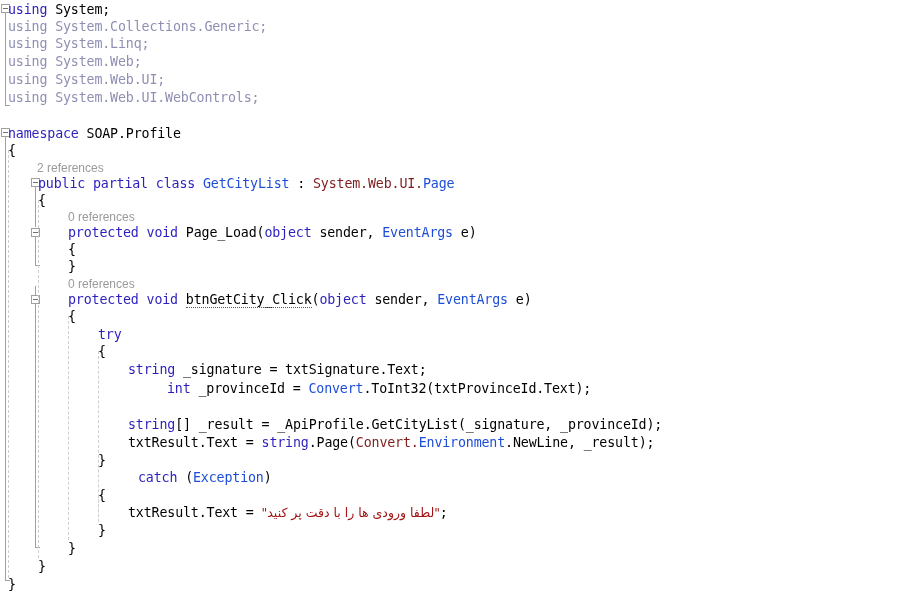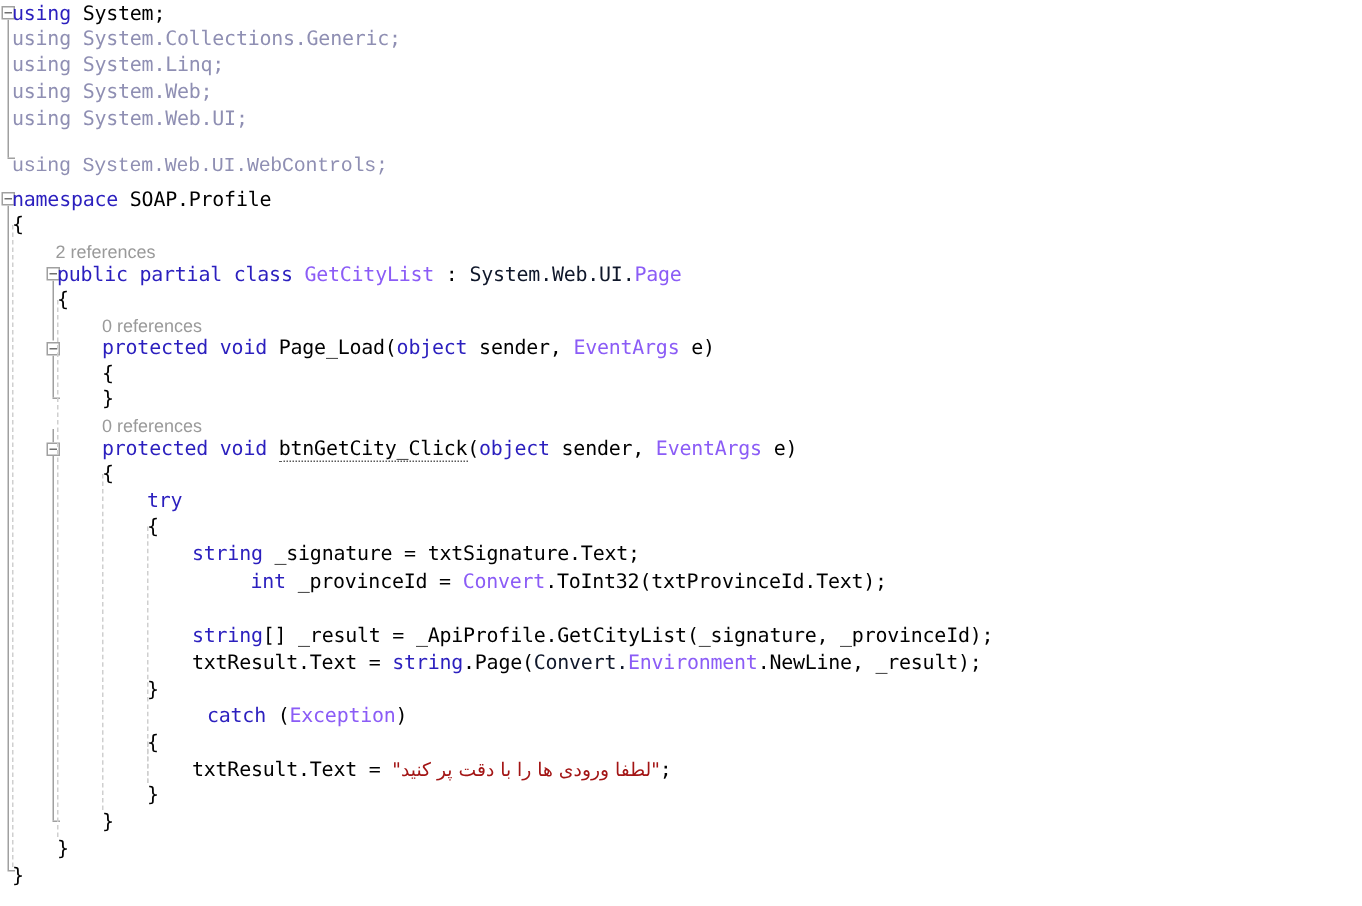--- a/index.html
+++ b/index.html
@@ -47,23 +47,23 @@
     height: 15px;
     line-height: 15px;
     white-space: pre;
     font-family: "Liberation Sans", "DejaVu Sans", sans-serif;
     font-size: 12px;
     color: #9a9a9a;
   }
 
   
   .kw   { color: #2b1fbe; }            
-  .typ  { color: #8b5cf6; }            
+  .typ  { color: #1d4ed8; }            
   .dim  { color: #8f8fb3; }            
-  .ns   { color: #0f172a; }            
+  .ns   { color: #7f1d1d; }            
   .str  { color: #a31515; }            
   .pun  { color: #000000; }
   .id   { color: #000000; }
 
   .rtl {
     direction: rtl;
     unicode-bidi: embed;
     font-family: "DejaVu Sans", "Liberation Sans", sans-serif;
     font-size: 12.5px;
   }
@@ -153,21 +153,21 @@
       <div class="codelens" style="left: 68px; top: 210px;">0 references</div>
       <div class="codelens" style="left: 68px; top: 277px;">0 references</div>
     </div>
 
   <div class="code-layer" id="code-layer">
       <div class="line" style="left: 8px; top: 1px;"><span class="kw">using</span><span class="id"> System;</span></div>
       <div class="line" style="left: 8px; top: 18px;"><span class="dim">using System.Collections.Generic;</span></div>
       <div class="line" style="left: 8px; top: 35px;"><span class="dim">using System.Linq;</span></div>
       <div class="line" style="left: 8px; top: 53px;"><span class="dim">using System.Web;</span></div>
       <div class="line" style="left: 8px; top: 71px;"><span class="dim">using System.Web.UI;</span></div>
-      <div class="line" style="left: 8px; top: 102px; font-family: Liberation Mono, monospace;"><span class="dim">using System.Web.UI.WebControls;</span></div>
+      <div class="line" style="left: 8px; top: 89px;"><span class="dim">using System.Web.UI.WebControls;</span></div>
       <div class="line" style="left: 8px; top: 125px;"><span class="kw">namespace</span><span class="id"> SOAP.Profile</span></div>
       <div class="line" style="left: 8px; top: 142px;"><span class="pun">{</span></div>
       <div class="line" style="left: 38px; top: 175px;"><span class="kw">public partial class</span><span class="pun"> </span><span class="typ">GetCityList</span><span class="pun"> : </span><span class="ns">System.Web.UI.</span><span class="typ">Page</span></div>
       <div class="line" style="left: 38px; top: 192px;"><span class="pun">{</span></div>
       <div class="line" style="left: 68px; top: 224px;"><span class="kw">protected void</span><span class="id"> Page_Load(</span><span class="kw">object</span><span class="id"> sender, </span><span class="typ">EventArgs</span><span class="id"> e)</span></div>
       <div class="line" style="left: 68px; top: 241px;"><span class="pun">{</span></div>
       <div class="line" style="left: 68px; top: 258px;"><span class="pun">}</span></div>
       <div class="line" style="left: 68px; top: 291px;"><span class="kw">protected void</span><span class="id"> </span><span class="id rename-hint">btnGetCity_Click</span><span class="id">(</span><span class="kw">object</span><span class="id"> sender, </span><span class="typ">EventArgs</span><span class="id"> e)</span></div>
       <div class="line" style="left: 68px; top: 308px;"><span class="pun">{</span></div>
       <div class="line" style="left: 98px; top: 326px;"><span class="kw">try</span></div>

